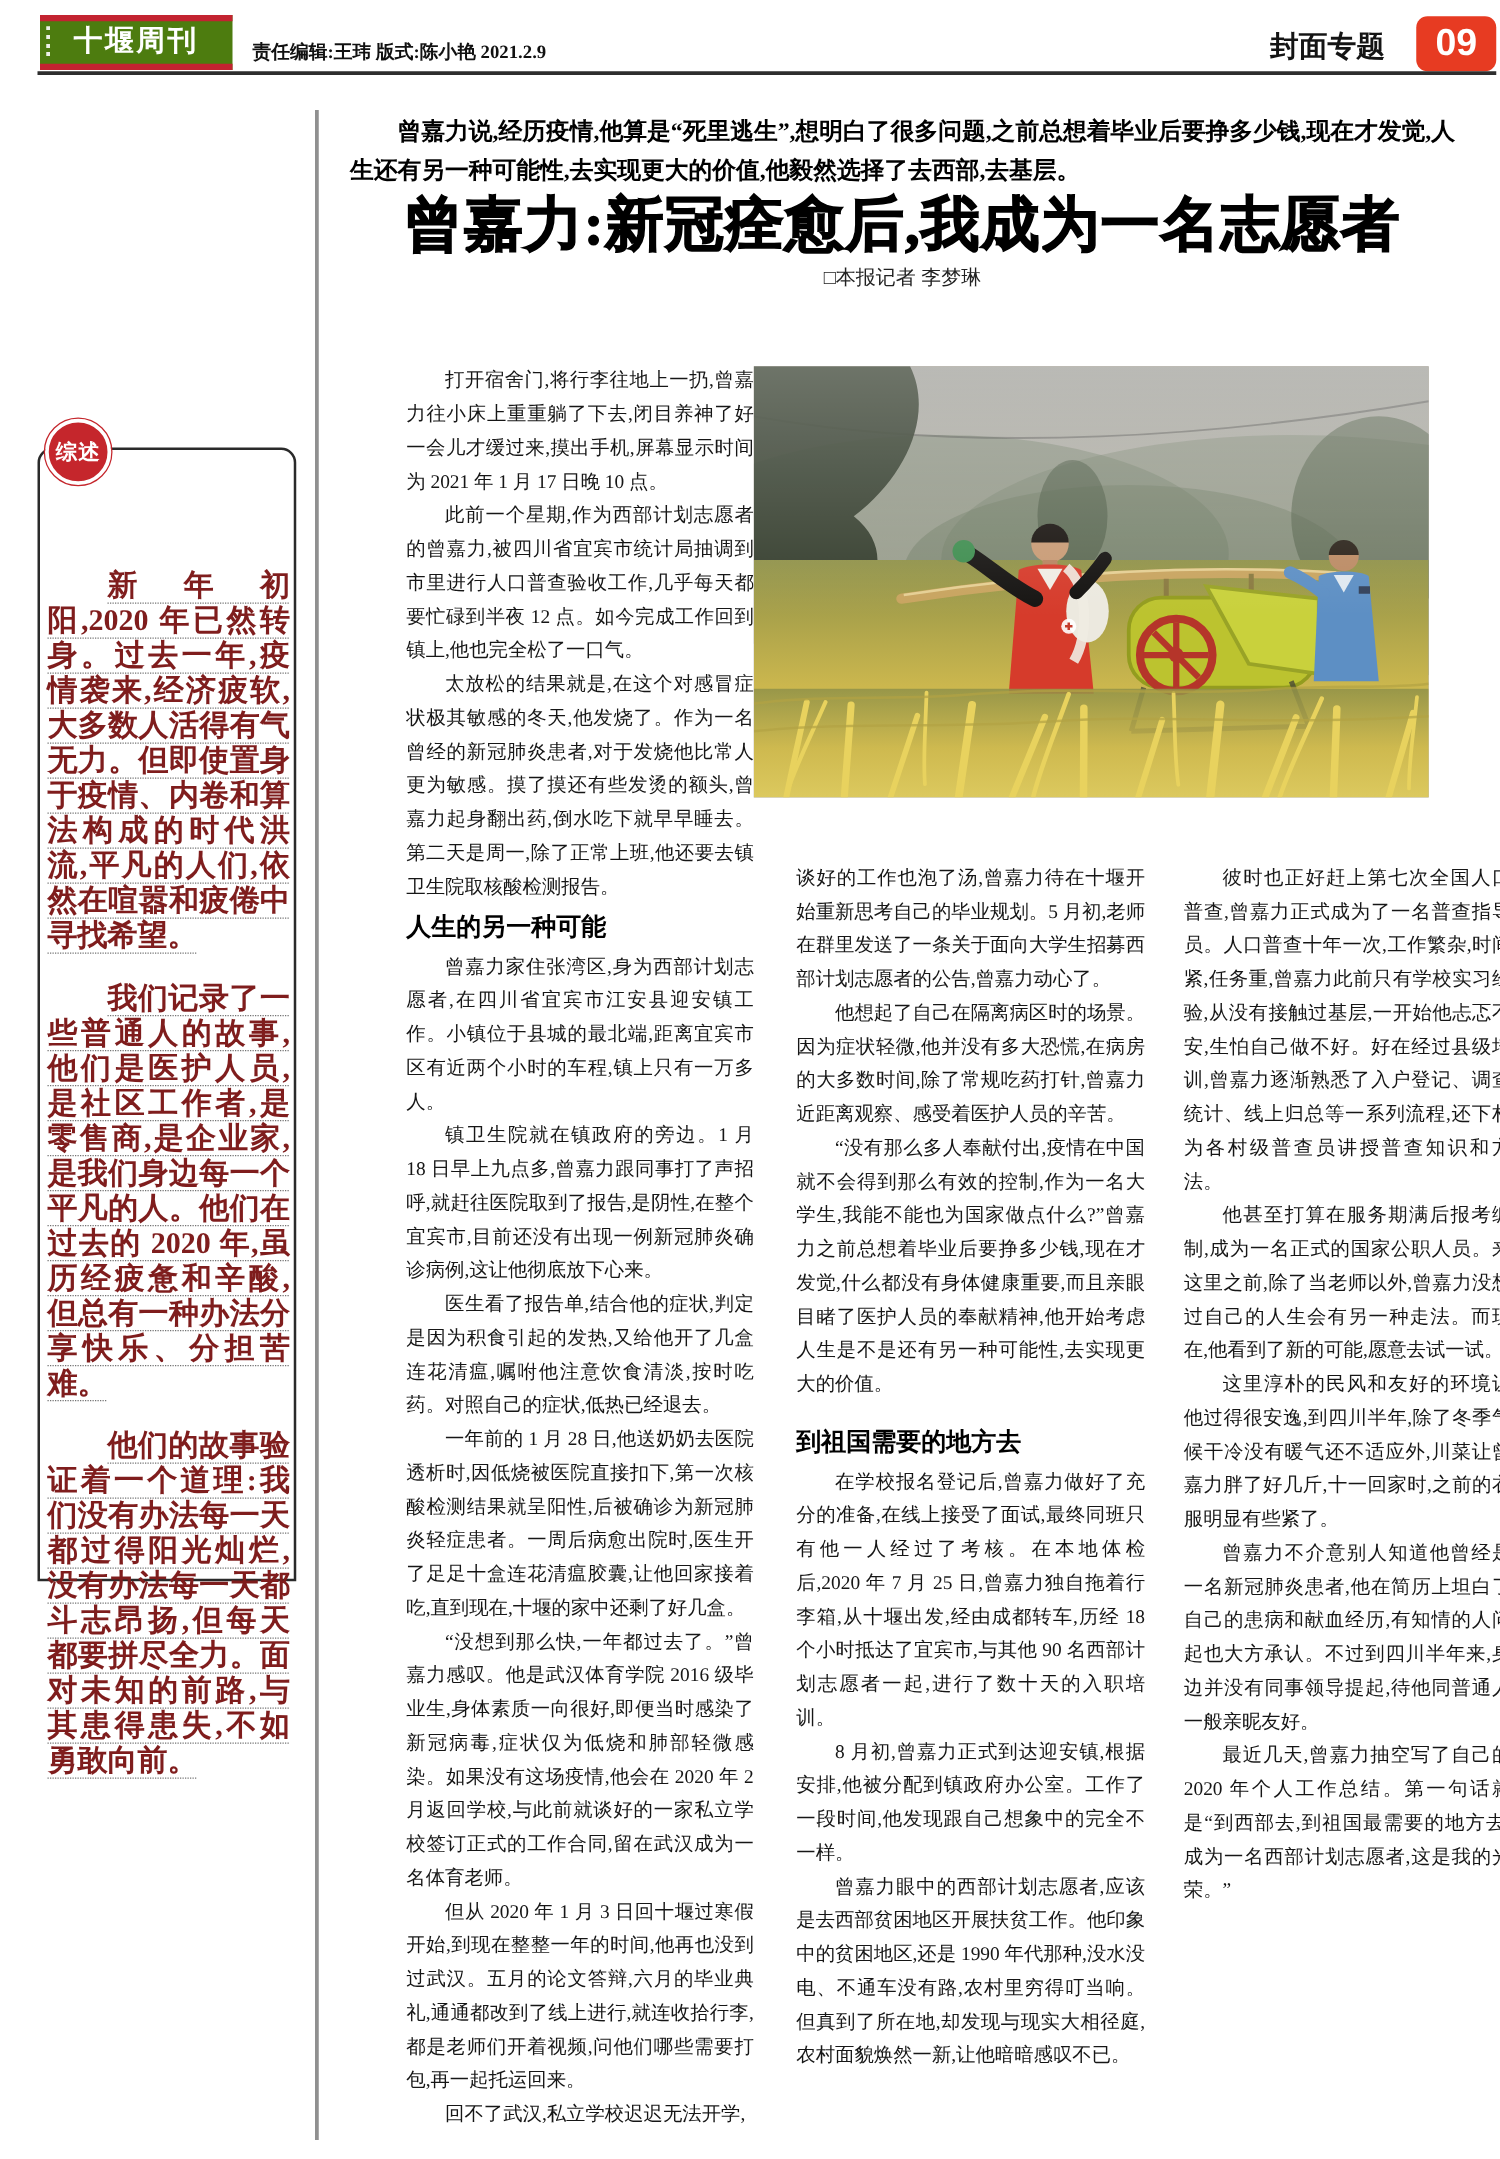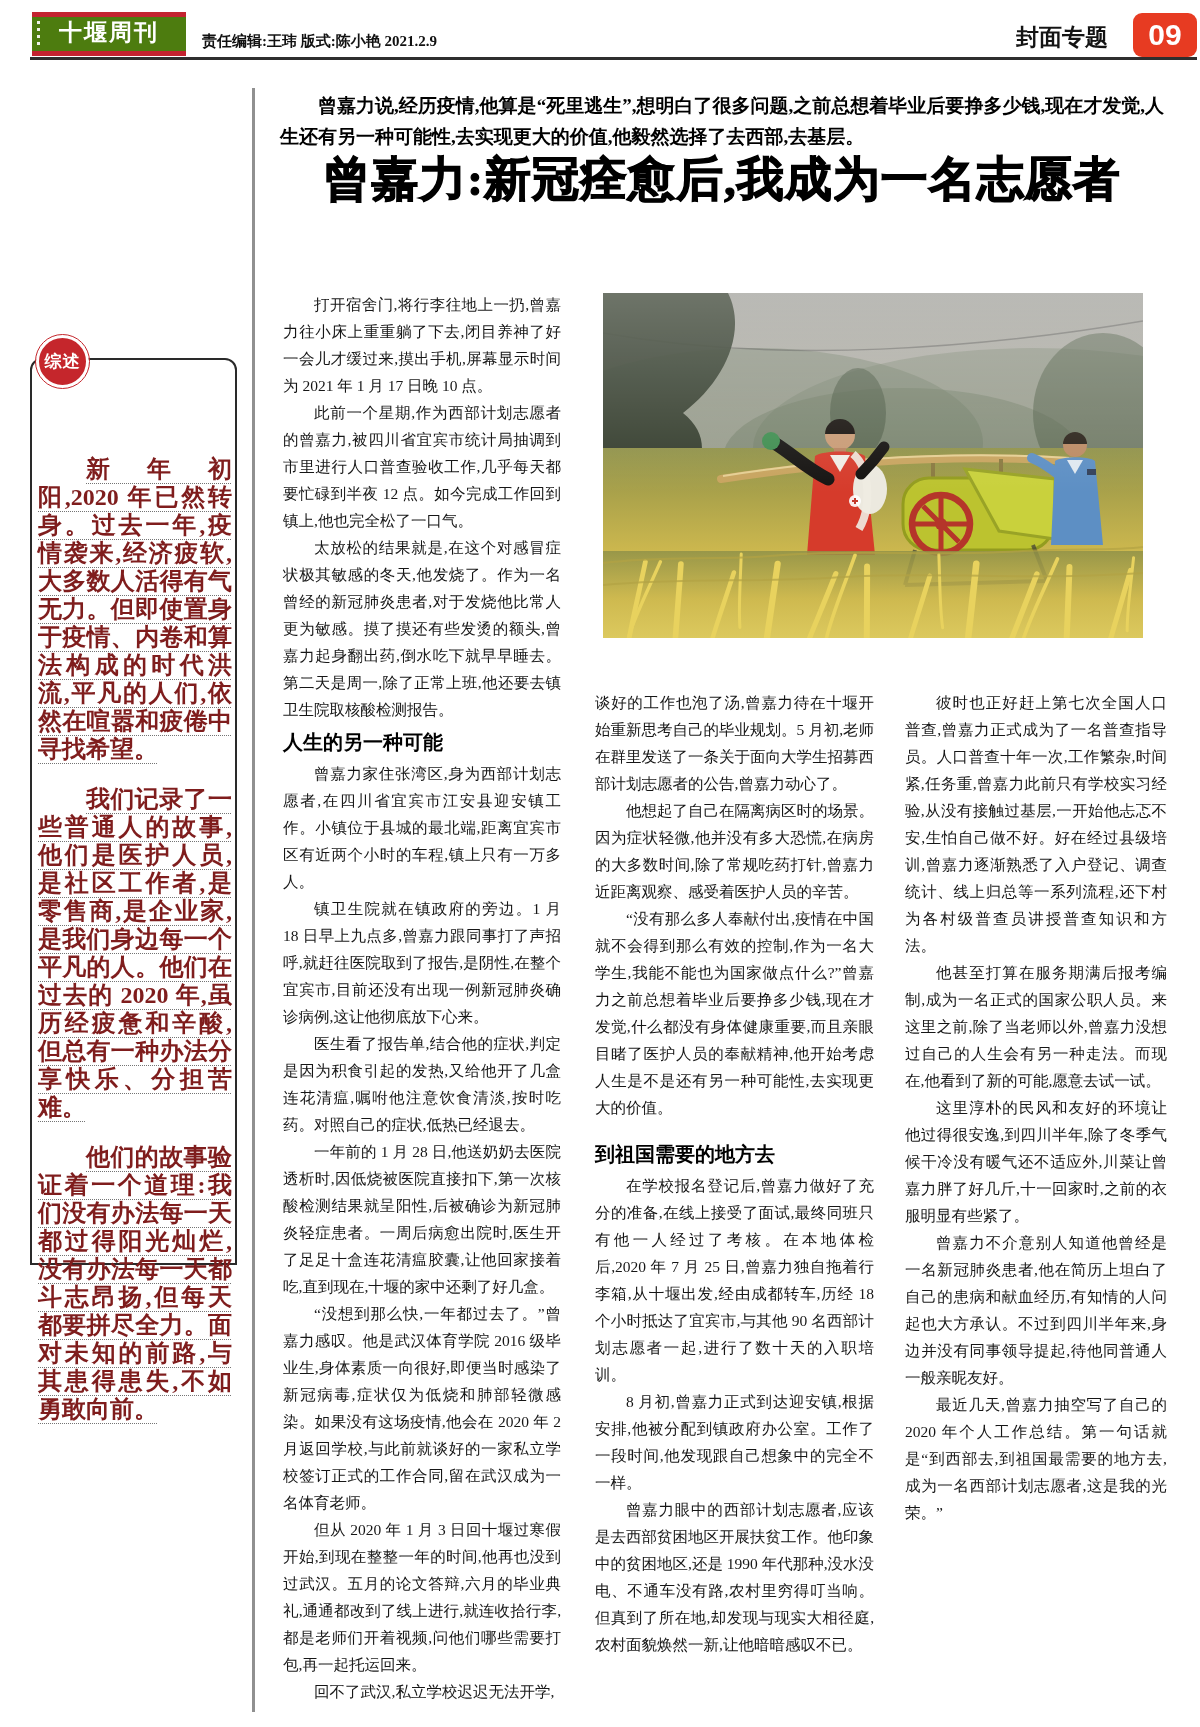--- a/index.html
+++ b/index.html
@@ -45,21 +45,21 @@
                   text-decoration:underline dotted rgba(70,70,70,.75);
                   text-decoration-thickness:1px;text-underline-offset:6px;}
 
   
   .photo{left:603px;top:293px;width:540px;height:345px;overflow:hidden;background:#b0ab9e;}
   .photo svg{display:block;}
   .photo-caption{left:580px;top:648px;width:586px;text-align:right;
                  font:bold 15px/20px "Liberation Sans",sans-serif;color:#111;}
 
   
-  .col{position:absolute;}
+  .col{position:absolute;margin-left:42px;}
   .col p{margin:0;font-size:15.5px;line-height:27px;text-align:justify;text-indent:2em;color:#161616;}
   .col p.noindent{text-indent:0;}
   .col h3{margin:6px 0 4px;font:bold 20px/27px "Liberation Sans",sans-serif;color:#000;text-indent:0;}
   .col h3.gap-top{margin-top:20px;}
   .col1{left:283px;top:291px;width:278px;}
   .col2{left:595px;top:689px;width:279px;}
   .col3{left:905px;top:689px;width:262px;}
 </style>
 </head>
 <body>
@@ -72,20 +72,21 @@
   <div class="abs masthead-side"></div>
   <div class="abs editor-line">责任编辑:王玮  版式:陈小艳  2021.2.9</div>
   <div class="abs section-label">封面专题</div>
   <div class="abs page-num">09</div>
   <div class="abs header-rule"></div>
 
   <div class="abs v-rule"></div>
 
   <div class="abs lead">曾嘉力说,经历疫情,他算是“死里逃生”,想明白了很多问题,之前总想着毕业后要挣多少钱,现在才发觉,人生还有另一种可能性,去实现更大的价值,他毅然选择了去西部,去基层。</div>
   <div class="abs headline">曾嘉力:新冠痊愈后,我成为一名志愿者</div>
+  <div class="abs byline">□本报记者  李梦琳</div>
 
   <div class="abs sidebar-box"></div>
   <div class="abs sidebar-badge">综述</div>
   <div class="abs sidebar-text">
     <p>新年初阳,2020 年已然转身。过去一年,疫情袭来,经济疲软,大多数人活得有气无力。但即使置身于疫情、内卷和算法构成的时代洪流,平凡的人们,依然在喧嚣和疲倦中寻找希望。</p>
     <p>我们记录了一些普通人的故事,他们是医护人员,是社区工作者,是零售商,是企业家,是我们身边每一个平凡的人。他们在过去的 2020 年,虽历经疲惫和辛酸,但总有一种办法分享快乐、分担苦难。</p>
     <p>他们的故事验证着一个道理:我们没有办法每一天都过得阳光灿烂,没有办法每一天都斗志昂扬,但每天都要拼尽全力。面对未知的前路,与其患得患失,不如勇敢向前。</p>
   </div>
 
   <div class="abs photo">

